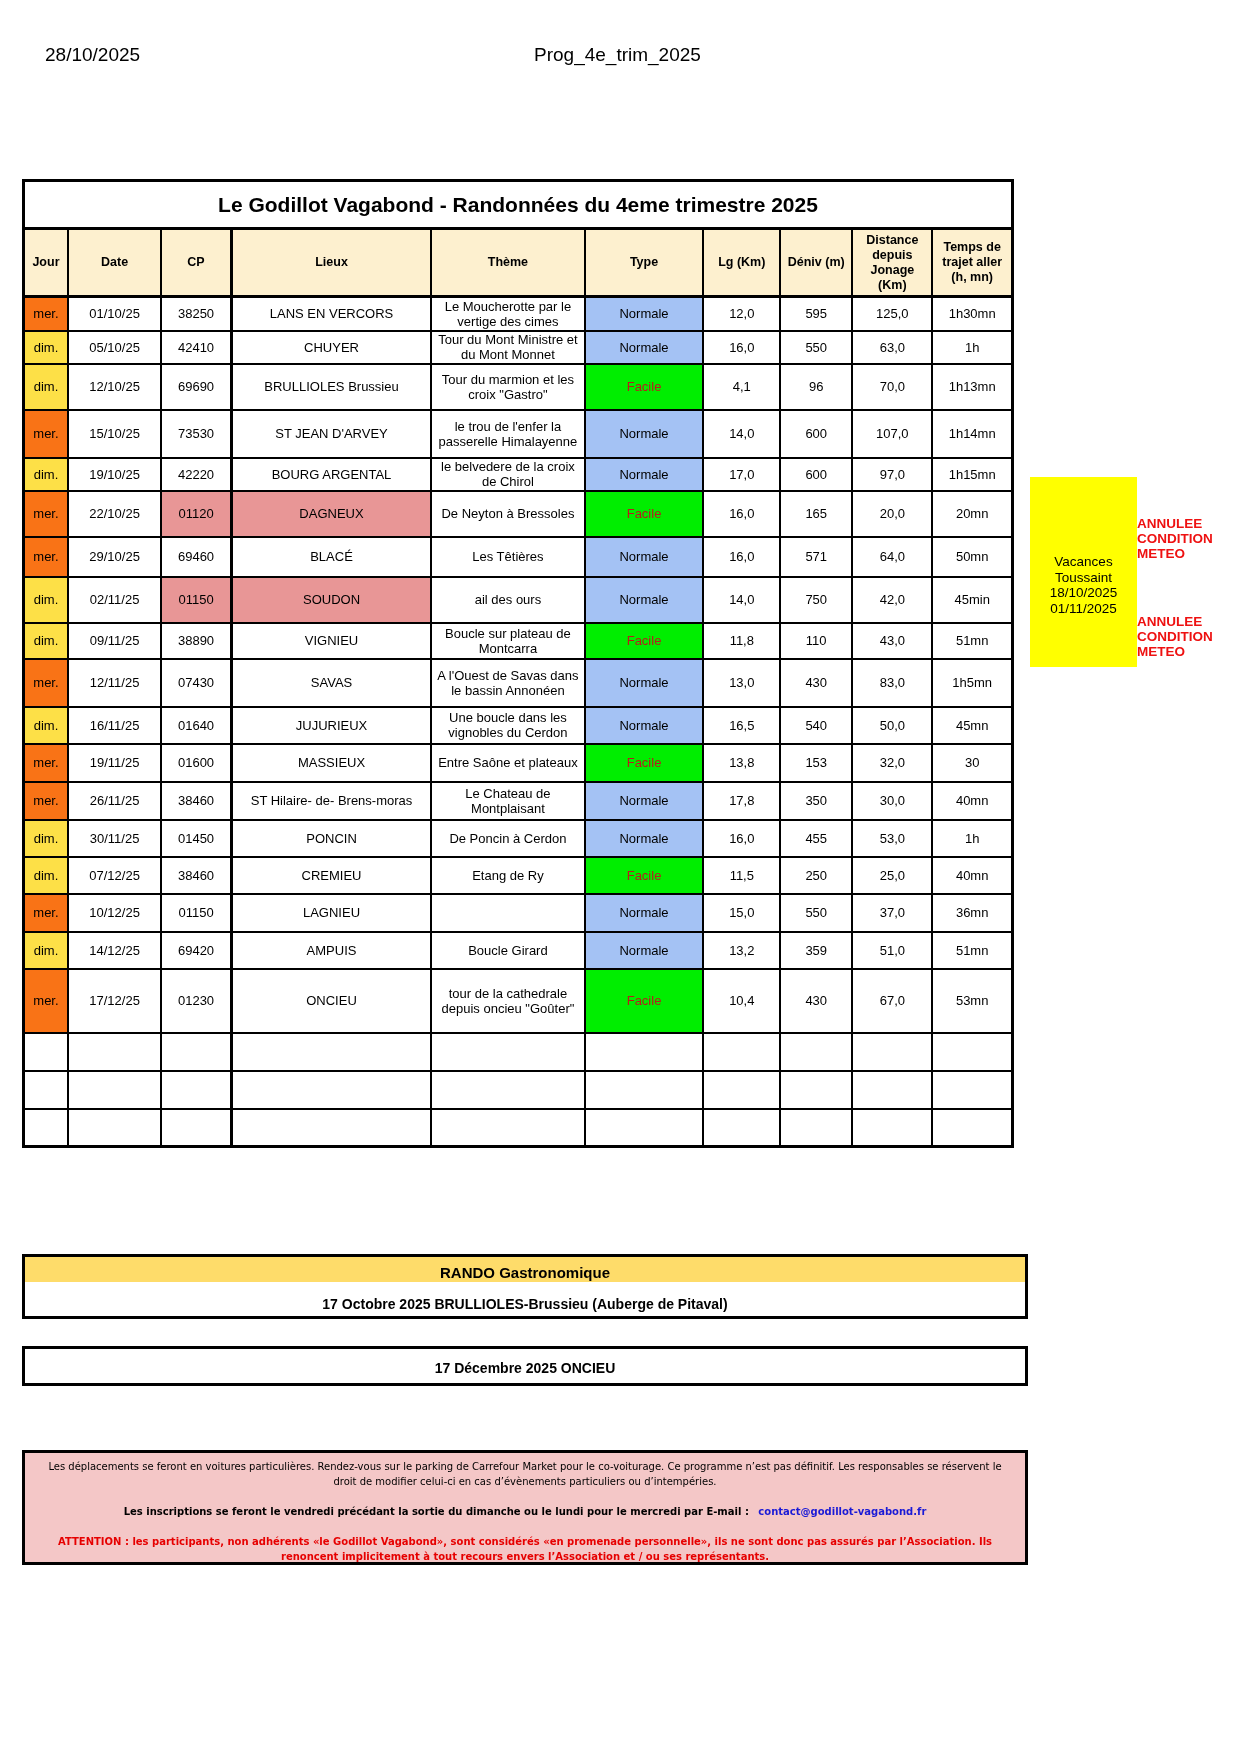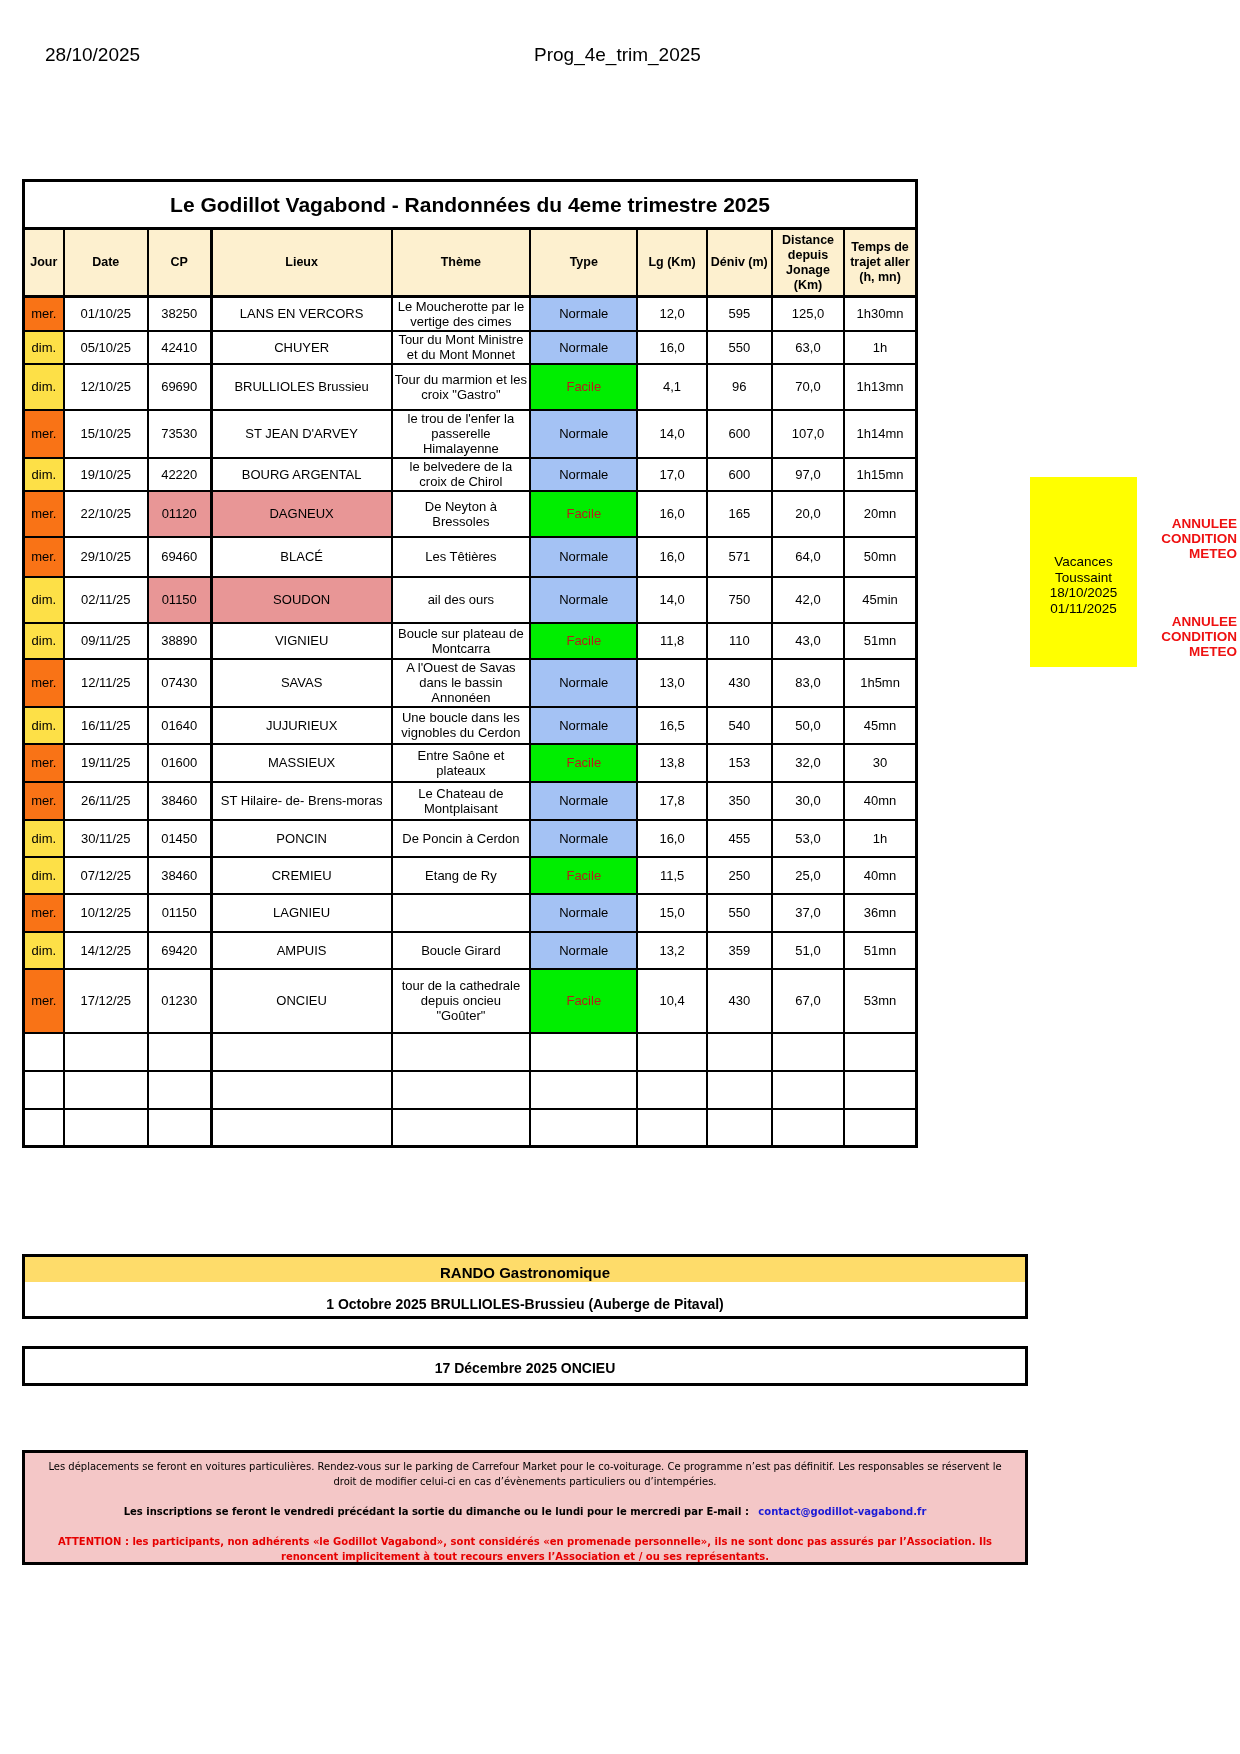--- a/index.html
+++ b/index.html
@@ -4,21 +4,21 @@
 <style>
   * { box-sizing: border-box; margin: 0; padding: 0; }
   html, body { width: 1240px; height: 1754px; background: #ffffff; }
   body { position: relative; font-family: "Liberation Sans", sans-serif; color: #000; }
 
   .page-header { position: absolute; top: 44px; left: 0; width: 1240px; height: 24px; font-size: 19px; }
   .page-date { position: absolute; left: 45px; top: 0; }
   .page-doc-name { position: absolute; left: 534px; top: 0; }
 
   .schedule {
-    position: absolute; left: 22px; top: 179px; width: 896px;
+    position: absolute; left: 22px; top: 179px; width: 992px;
     border-collapse: collapse; table-layout: fixed;
     border: 3px solid #000;
   }
   .schedule td, .schedule th {
     border: 2px solid #000; text-align: center; vertical-align: middle;
     font-size: 13px; line-height: 15px; padding: 0 2px; overflow: hidden;
   }
   .schedule .title-cell {
     height: 48px; font-size: 21px; font-weight: bold; background: #fff;
     border-bottom: 3px solid #000;
@@ -35,21 +35,21 @@
   .cancelled { background: #e89696; }
   .empty-row td { height: 38px; }
 
   .vacances {
     position: absolute; left: 1030px; top: 477px; width: 107px; height: 190px;
     background: #ffff00; font-size: 13.5px; line-height: 15.5px; text-align: center;
     display: flex; align-items: center; justify-content: center; flex-direction: column;
     padding-top: 26px;
   }
   .annulee {
-    position: absolute; width: 100px; text-align: right; color: #ee1111;
+    position: absolute; width: 100px; text-align: left; color: #ee1111;
     font-weight: bold; font-size: 13.5px; line-height: 15px;
   }
 
   .rando-box {
     position: absolute; left: 22px; width: 1006px; border: 3px solid #000;
   }
   .rando-box .rando-title {
     background: #fedc6a; font-weight: bold; font-size: 15px; text-align: center;
     height: 25px; line-height: 31px;
   }
@@ -377,21 +377,21 @@
   <div>METEO</div>
 </div>
 <div class="annulee" style="left:1137px; top:614px;">
   <div>ANNULEE</div>
   <div>CONDITION</div>
   <div>METEO</div>
 </div>
 
 <div class="rando-box" style="top:1254px;">
   <div class="rando-title">RANDO Gastronomique</div>
-  <div class="rando-body">1 Octobre 2025 BRULLIOLES-Brussieu (Auberge de Pitaval)</div>
+  <div class="rando-body">17 Octobre 2025 BRULLIOLES-Brussieu (Auberge de Pitaval)</div>
 </div>
 
 <div class="rando-box" style="top:1346px;">
   <div class="rando-body" style="line-height:38px;">17 Décembre 2025 ONCIEU</div>
 </div>
 
 <div class="notes">
   <p>Les déplacements se feront en voitures particulières. Rendez-vous sur le parking de Carrefour Market pour le co-voiturage. Ce programme n’est pas définitif. Les responsables se réservent le droit de modifier celui-ci en cas d’évènements particuliers ou d’intempéries.</p>
   <div class="gap"></div>
   <p class="bold"><span>Les inscriptions se feront le vendredi précédant la sortie du dimanche ou le lundi pour le mercredi par E-mail : </span><a class="email">contact@godillot-vagabond.fr</a></p>

